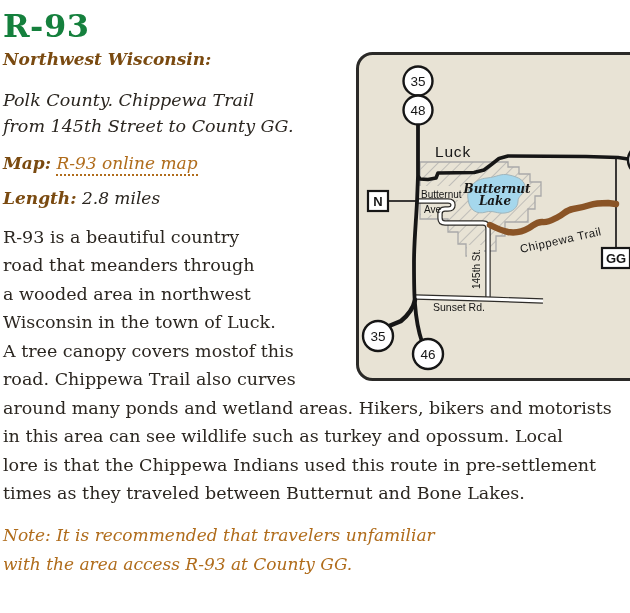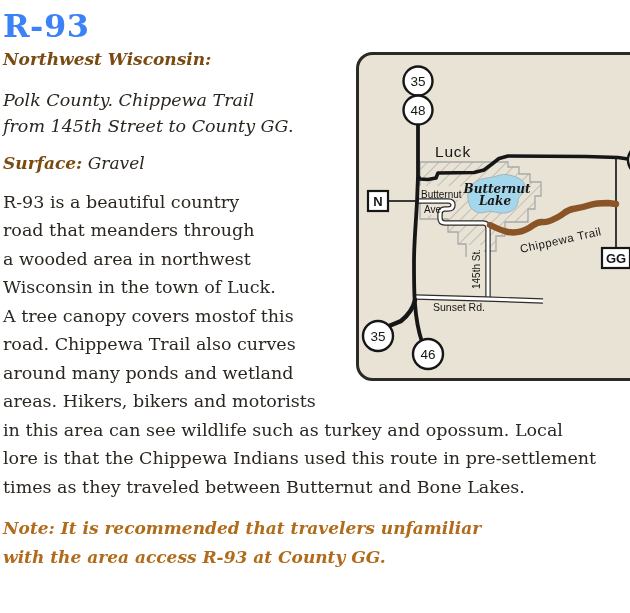--- a/index.html
+++ b/index.html
@@ -6,21 +6,21 @@
   .page{
     width:630px;min-height:613px;box-sizing:border-box;
     padding:6px 3px 10px 3px;
     font-family:"DejaVu Serif", serif;
     color:#2b2620;
     overflow:hidden;
   }
   h1.title{
     margin:2px 0 4px 0;
     font-size:32px;line-height:1.15;font-weight:bold;
-    color:#3b82f6;letter-spacing:.5px;
+    color:#15803d;letter-spacing:.5px;
   }
   .map-float{
     float:right;width:271px;height:329px;
     margin:3px 0 12px 12px;
   }
   .region{
     margin:4px 0 18px 0;
     font-size:17px;font-weight:bold;font-style:italic;color:#7a4a10;
   }
   .desc{
@@ -33,21 +33,21 @@
   a.maplink{
     color:#b06c1b;font-style:italic;text-decoration:none;
     border-bottom:2px dotted #b06c1b;padding-bottom:1px;
   }
   .body-text{
     margin:14px 0 0 0;font-size:17.5px;line-height:28.5px;
     white-space:pre-line;
   }
   .note{
     margin:13px 0 0 0;font-size:17px;line-height:29px;
-    font-style:italic;font-weight:700;color:#b06c1b;
+    font-style:italic;font-weight:400;color:#b06c1b;
     white-space:pre-line;
   }
   svg text{font-family:"Liberation Sans", sans-serif;fill:#161616;}
   svg text.serif{font-family:"DejaVu Serif", serif;font-weight:bold;font-style:italic;}
 </style>
 </head>
 <body>
 
 <div class="page">
 
@@ -125,26 +125,30 @@
       <text x="77" y="259" font-size="10.5">Sunset  Rd.</text>
       <text transform="translate(165,201) rotate(-12.5)" font-size="11.5" letter-spacing="0.5">Chippewa Trail</text>
     </svg>
   </div>
 
   <p class="region">Northwest Wisconsin:</p>
 
   <p class="desc">Polk County. Chippewa Trail
 from 145th Street to County GG.</p>
 
-
+  <p class="meta">
+    <span class="lbl">Map:</span>
+    <a class="maplink" href="#">R-93 online map</a>
+  </p>
 
   <p class="meta">
-    <span class="lbl">Surface:</span>
-    <span class="val">Gravel</span>
+    <span class="lbl">Length:</span>
+    <span class="val">2.8 miles</span>
   </p>
+
 
   <p class="body-text">R-93 is a beautiful country
 road that meanders through
 a wooded area in northwest
 Wisconsin in the town of Luck.
 A tree canopy covers mostof this
 road. Chippewa Trail also curves
 around many ponds and wetland areas. Hikers, bikers and motorists
 in this area can see wildlife such as turkey and opossum. Local
 lore is that the Chippewa Indians used this route in pre-settlement

